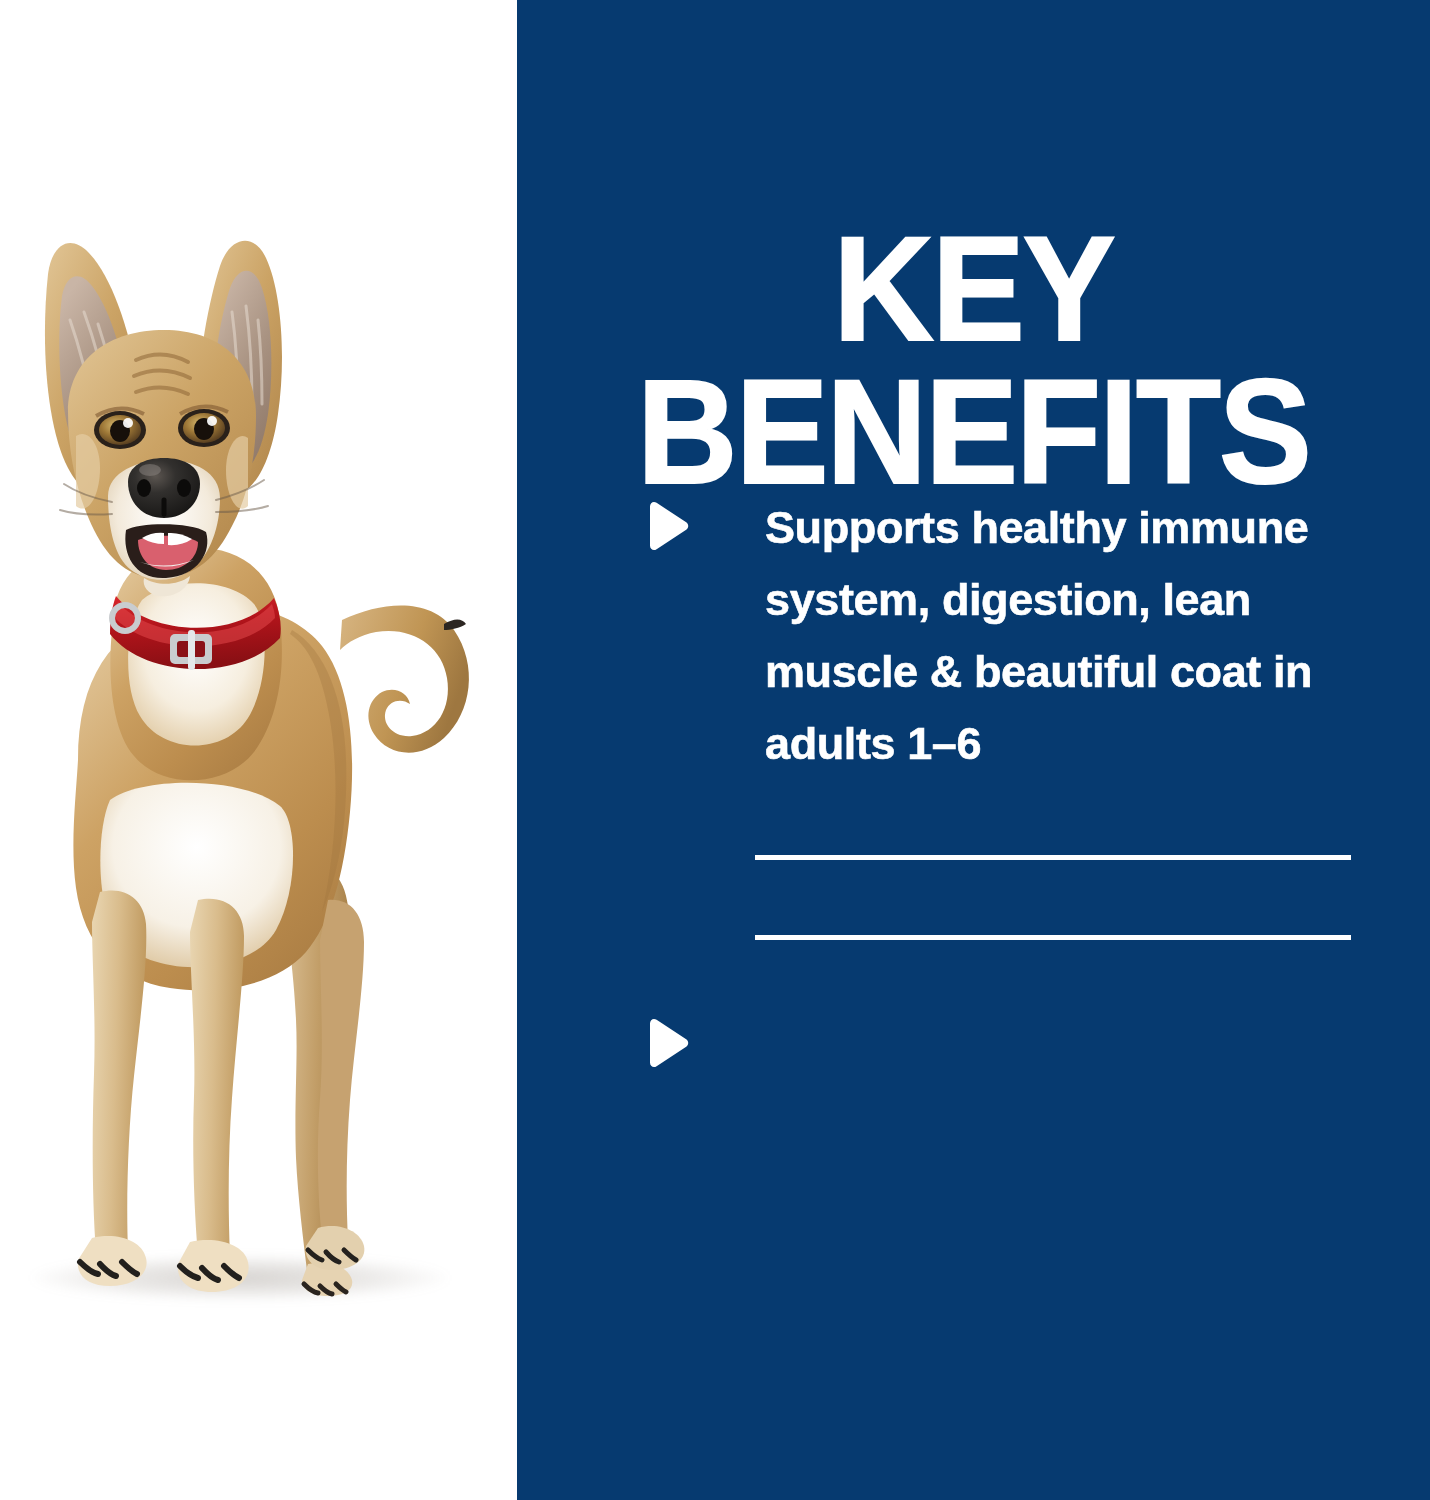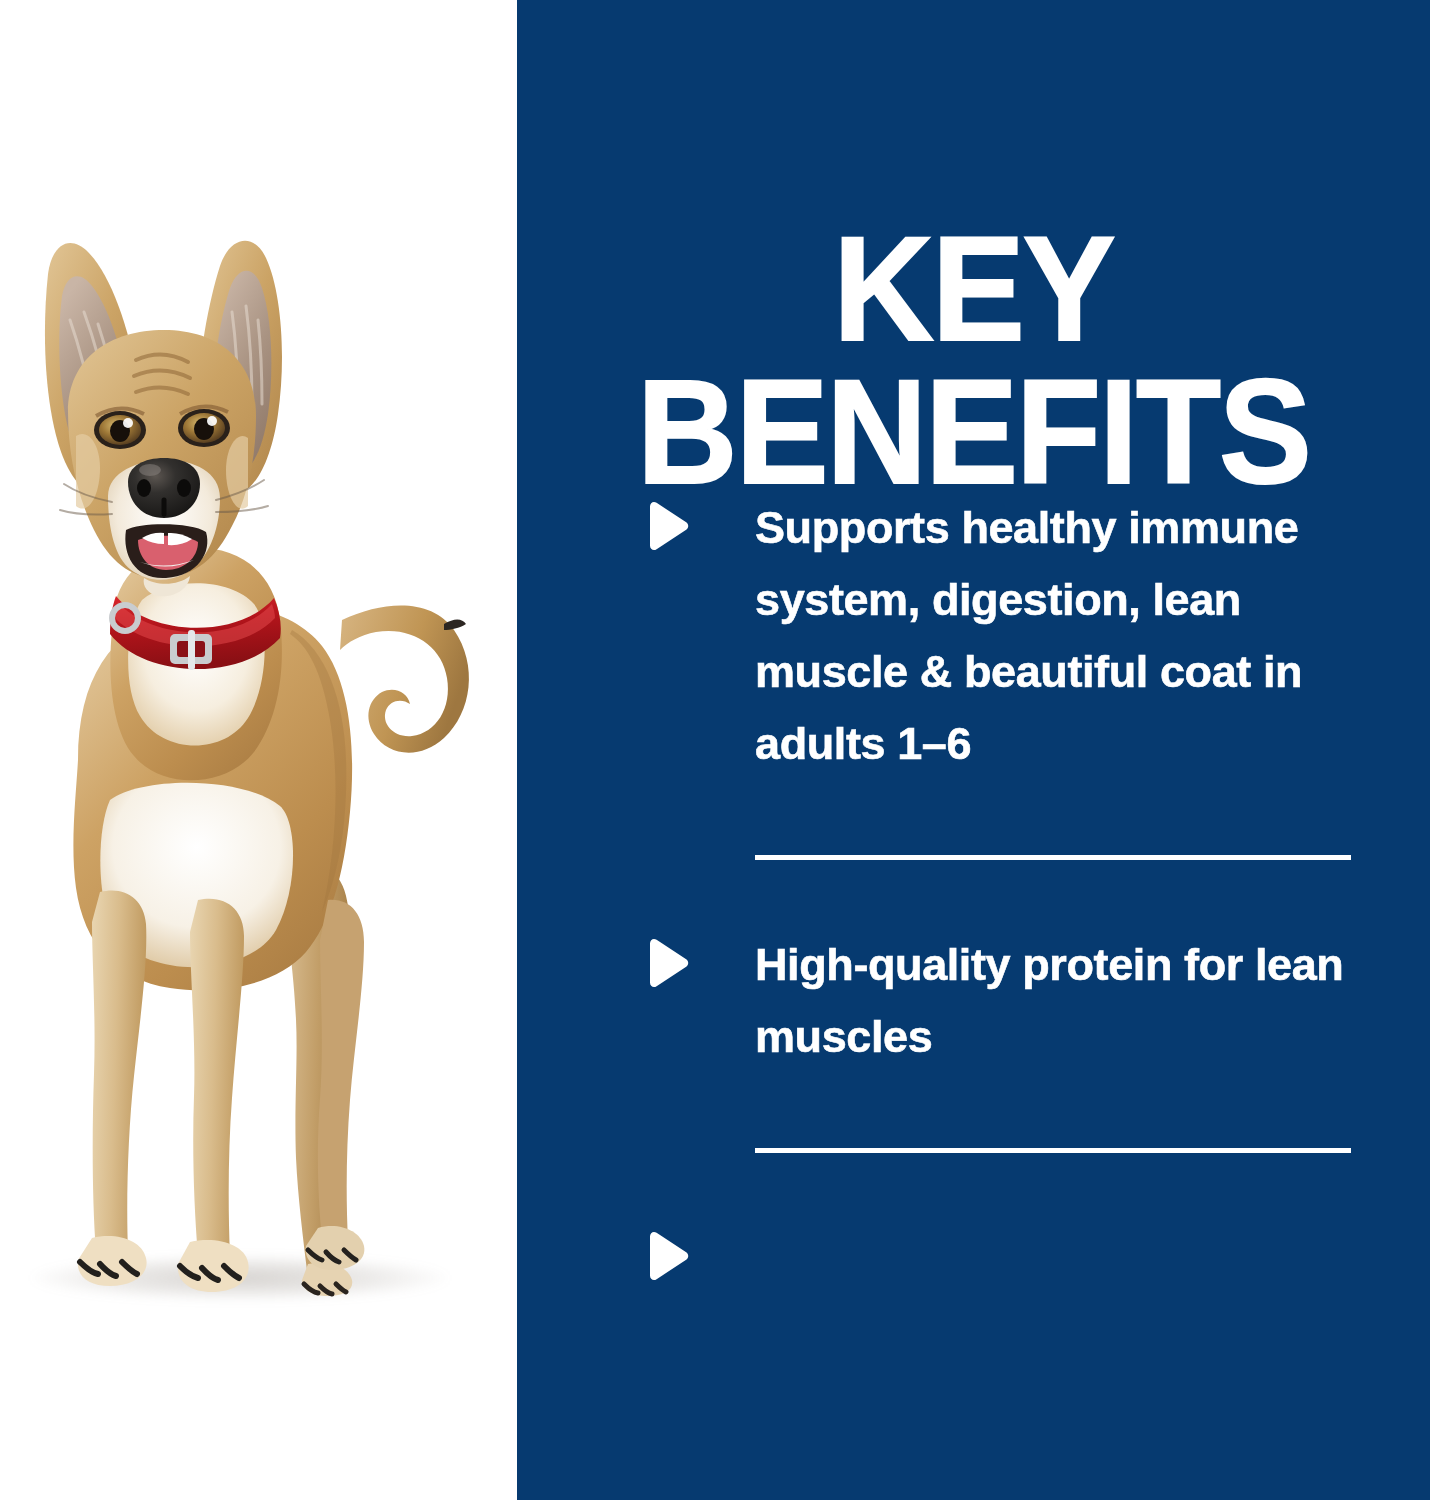--- a/index.html
+++ b/index.html
@@ -86,21 +86,21 @@
     position: absolute;
     left: 123px;          
     top: 492px;
     right: 58px;
     display: block;
   }
 
   .benefit-row {
     display: flex;
     align-items: flex-start;
-    gap: 0;
+    gap: 10px;
     position: relative;
   }
 
   .bullet-icon {
     flex: 0 0 auto;
     width: 52px;
     height: 52px;
     margin-top: 8px;
     margin-right: 63px;
   }
@@ -401,33 +401,20 @@
                      C 48.9 24.1 48.9 27.9 46.2 29.7
                      L 16.6 49.2
                      C 13.6 51.4 10 49.4 10 45.5 Z" fill="#FFFFFF"></path>
           </svg>
         </span>
         <div class="benefit-text">Supports healthy immune system, digestion, lean muscle &amp; beautiful coat in adults 1–6</div>
       </div>
 
       <div class="divider d1"></div>
 
-      <div class="benefit-row">
-        <span class="bullet-icon">
-          <svg width="52" height="52" viewBox="0 0 52 52" aria-hidden="true">
-            <path d="M10 6.5
-                     C 10 2.6 13.6 0.6 16.6 2.8
-                     L 46.2 22.3
-                     C 48.9 24.1 48.9 27.9 46.2 29.7
-                     L 16.6 49.2
-                     C 13.6 51.4 10 49.4 10 45.5 Z" fill="#FFFFFF"></path>
-          </svg>
-        </span>
-        <div class="benefit-text">High-quality protein for lean muscles</div>
-      </div>
 
       <div class="divider d2"></div>
 
       <div class="benefit-row">
         <span class="bullet-icon">
           <svg width="52" height="52" viewBox="0 0 52 52" aria-hidden="true">
             <path d="M10 6.5
                      C 10 2.6 13.6 0.6 16.6 2.8
                      L 46.2 22.3
                      C 48.9 24.1 48.9 27.9 46.2 29.7

